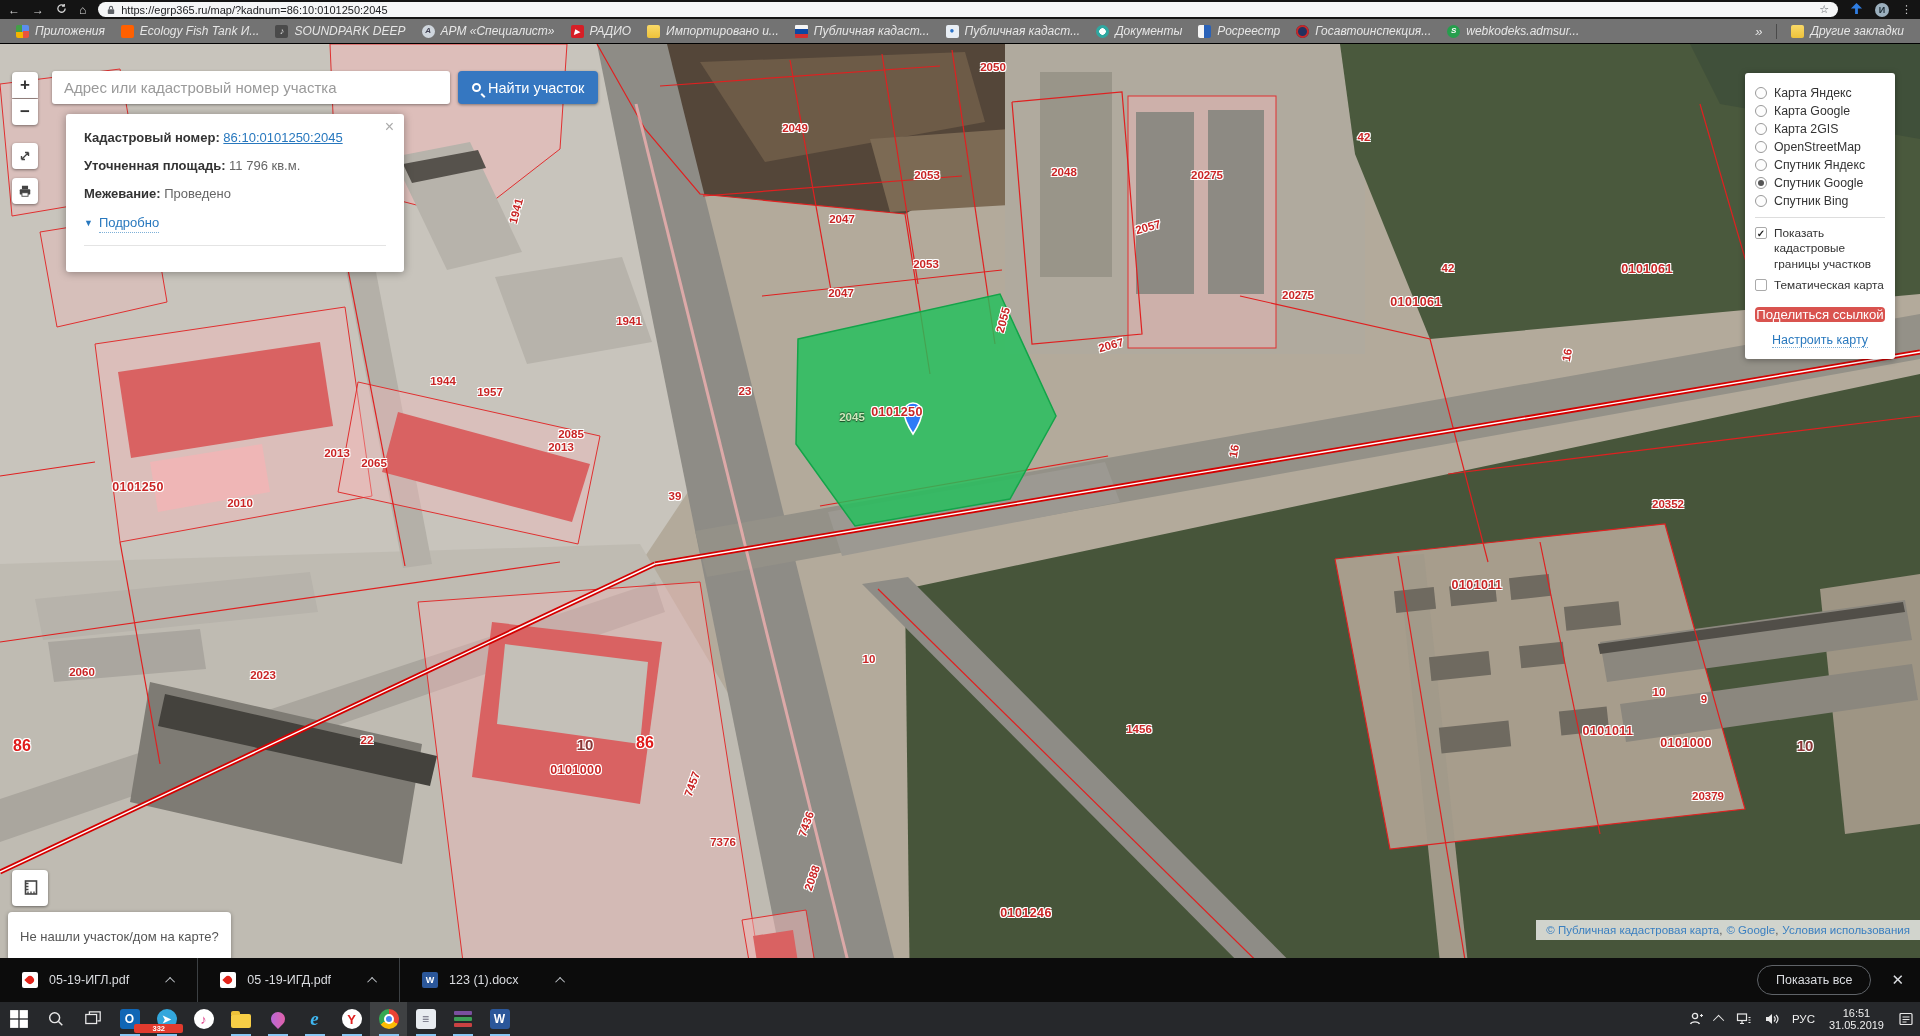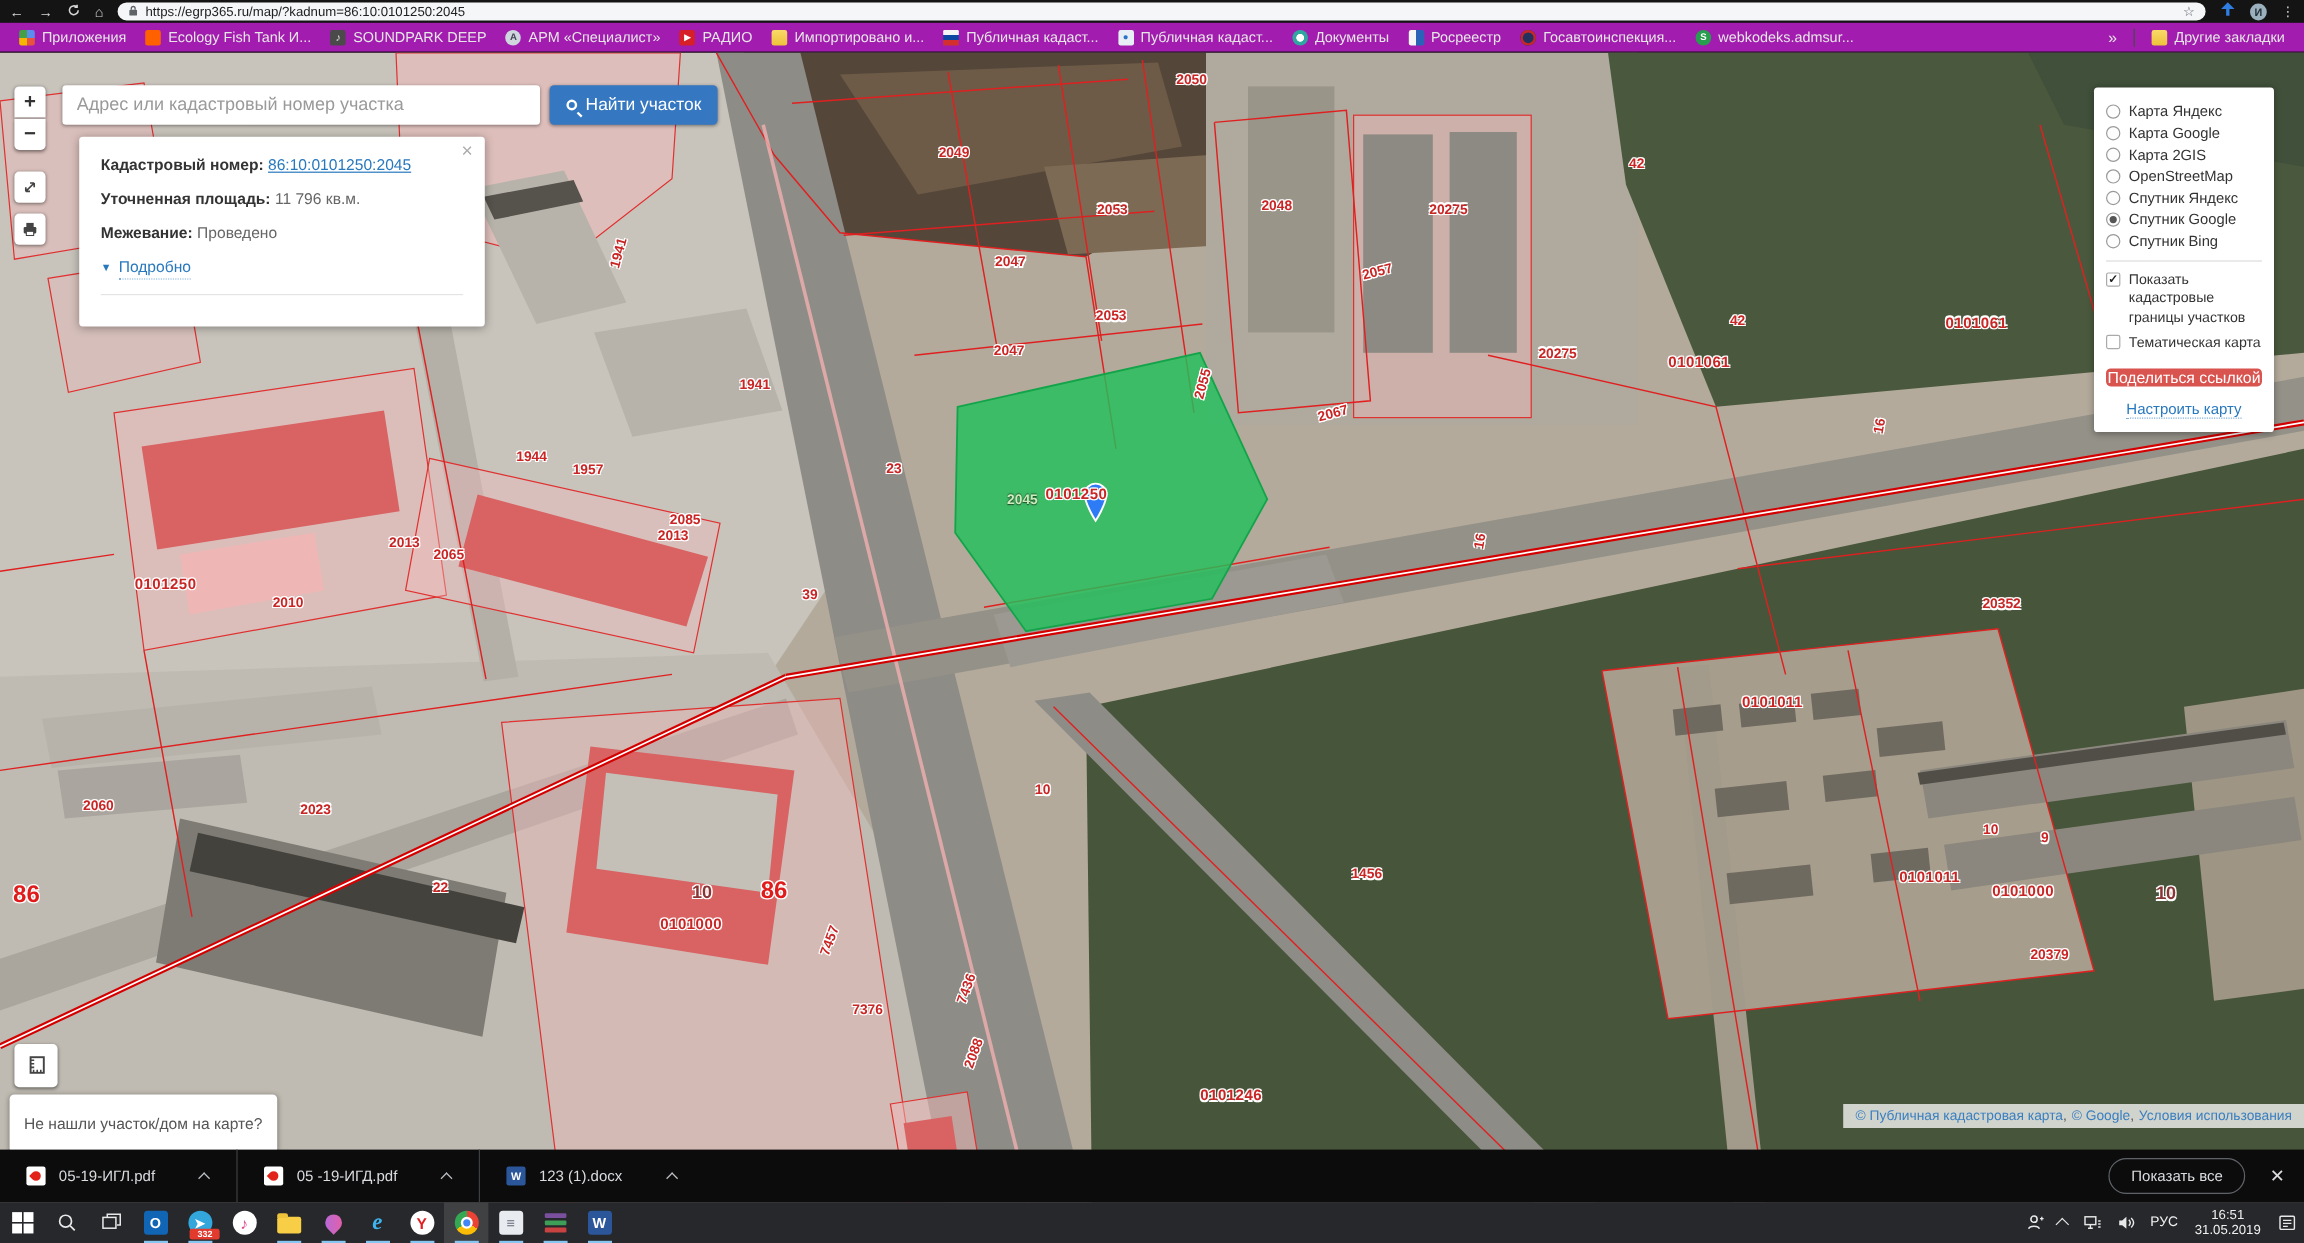--- a/index.html
+++ b/index.html
@@ -12,23 +12,23 @@
     display:flex; align-items:center; padding:0 8px; gap:12px; }
   .nav-ic { color:#d6d6d6; font-size:12px; line-height:1; flex:none; cursor:default; }
   .url-pill { flex:1; height:15px; background:#f5f6f7; border-radius:8px; display:flex;
     align-items:center; padding:0 9px; gap:6px; min-width:0; }
   .url-text { font-size:11px; color:#202124; white-space:nowrap; overflow:hidden; }
   .pill-star { margin-left:auto; color:#5f6368; font-size:11px; }
   .avatar { width:14px; height:14px; border-radius:50%; background:#9bafbd; color:#20303a;
     font-size:9px; font-weight:bold; display:flex; align-items:center; justify-content:center; }
   .kebab { color:#d6d6d6; font-size:11px; letter-spacing:0; }
 
-  .bookmarks-bar { position:absolute; top:19px; left:0; right:0; height:25px; background:#a21caf;
+  .bookmarks-bar { position:absolute; top:19px; left:0; right:0; height:25px; background:#737373;
     border-bottom:1px solid #000; display:flex; align-items:center; padding:0 8px; gap:2px;
-    color:#e6e6e6; font-size:12px; }
+    color:#e6e6e6; font-size:12px;font-style:italic; }
   .bm-item { display:flex; align-items:center; gap:6px; padding:2px 8px; border-radius:3px; white-space:nowrap; }
   .bi { width:13px; height:13px; border-radius:2px; flex:none; display:flex; align-items:center;
     justify-content:center; font-size:8px; font-weight:bold; color:#fff; line-height:1; }
   .bi-apps { background:conic-gradient(#5b8def 0 25%, #e8533f 0 50%, #f4b400 0 75%, #43a047 0); }
   .bi-ecology { background:#ff6000; }
   .bi-soundpark { background:#4a4a4a; color:#ddd; font-size:9px; }
   .bi-arm { background:#cfd6dd; color:#445; border-radius:50%; font-size:8px; }
   .bi-radio { background:#d61f26; font-size:7px; }
   .bi-folder { background:linear-gradient(#f9d968,#eec23a); }
   .bi-flag-ru { background:linear-gradient(#f5f5f5 0 33%, #0d47a1 0 66%, #d32f2f 0); border-radius:1px; }
@@ -40,21 +40,21 @@
   .bm-spacer { flex:1; }
   .bm-chevrons { color:#e6e6e6; font-size:13px; padding:0 8px; }
   .bm-divider { width:1px; height:15px; background:#4a4a4a; margin:0 4px; }
 
   
   .map-area { position:absolute; top:44px; left:0; width:1920px; height:958px; background:#b3aa9b; }
   .map-labels { position:absolute; inset:0; pointer-events:none; }
   .ml { position:absolute; font-size:11.5px; font-weight:bold; color:#c92525; white-space:nowrap;
     text-shadow:-1px -1px 0 #fff, 1px -1px 0 #fff, -1px 1px 0 #fff, 1px 1px 0 #fff, 0 1px 0 #fff, 0 -1px 0 #fff; }
   .ml-q { font-size:12.5px; letter-spacing:.4px; }
-  .ml-big { font-size:20px; color:#e01b1b; }
+  .ml-big { font-size:16px; color:#e01b1b; }
   .ml-dark { font-size:15px; color:#8a3535; }
   .ml-green { color:#cdeabc; text-shadow:0 1px 1px rgba(20,50,25,.85), 0 -1px 1px rgba(20,50,25,.6); }
 
   
   .map-btn { position:absolute; width:26px; height:26px; background:#fff; border-radius:4px;
     box-shadow:0 1px 3px rgba(0,0,0,.45); display:flex; align-items:center; justify-content:center;
     font-size:17px; font-weight:bold; color:#333; }
   .zoom-in  { top:72px; left:12px; border-radius:4px 4px 0 0; }
   .zoom-out { top:99px; left:12px; border-radius:0 0 4px 4px; }
   .fullscreen-btn { top:143px; left:12px; }
@@ -126,21 +126,21 @@
     padding:7px 18px; font-size:12.5px; color:#dadce0; background:transparent; font-family:"Liberation Sans",sans-serif; }
   .dl-close { margin-right:16px; color:#dadce0; font-size:15px; }
 
   
   .taskbar { position:absolute; top:1002px; left:0; right:0; height:34px; background:#26282b;
     display:flex; align-items:center; }
   .tb-tile { width:37px; height:34px; position:relative; display:flex; align-items:center; justify-content:center; flex:none; }
   .tb-tile.active { background:#3f4143; }
   .tb-run { position:absolute; bottom:0; left:50%; transform:translateX(-50%); width:20px; height:2px; background:#88c6f2; }
   .tb-badge { position:absolute; bottom:3px; right:2px; background:#e23b2e; color:#fff; font-size:7.5px;
-    padding:1px 6px; border-radius:2px; font-weight:bold; line-height:1; }
+    padding:1px 18px; border-radius:2px; font-weight:bold; line-height:1; }
   .ic-sq { width:20px; height:20px; border-radius:3px; color:#fff; font-weight:bold; font-size:12px;
     display:flex; align-items:center; justify-content:center; }
   .ic-circle { width:20px; height:20px; border-radius:50%; display:flex; align-items:center; justify-content:center; font-weight:bold; }
   .ic-chrome { width:20px; height:20px; border-radius:50%; display:flex; align-items:center; justify-content:center;
     background:conic-gradient(#ea4335 0 33%, #fbbc05 0 66%, #34a853 0); }
   .ic-chrome span { width:10px; height:10px; border-radius:50%; background:#4285f4; border:2px solid #fff; }
   .ic-folder { width:20px; height:14px; background:#f7ce46; border-radius:2px; position:relative; margin-top:4px; }
   .ic-folder i { position:absolute; top:-3px; left:0; width:9px; height:4px; background:#eec23a; border-radius:2px 2px 0 0; }
   .ic-pin { width:14px; height:14px; background:linear-gradient(135deg,#b06ae0,#e85fa0);
     border-radius:50% 50% 50% 0; transform:rotate(-45deg); }

